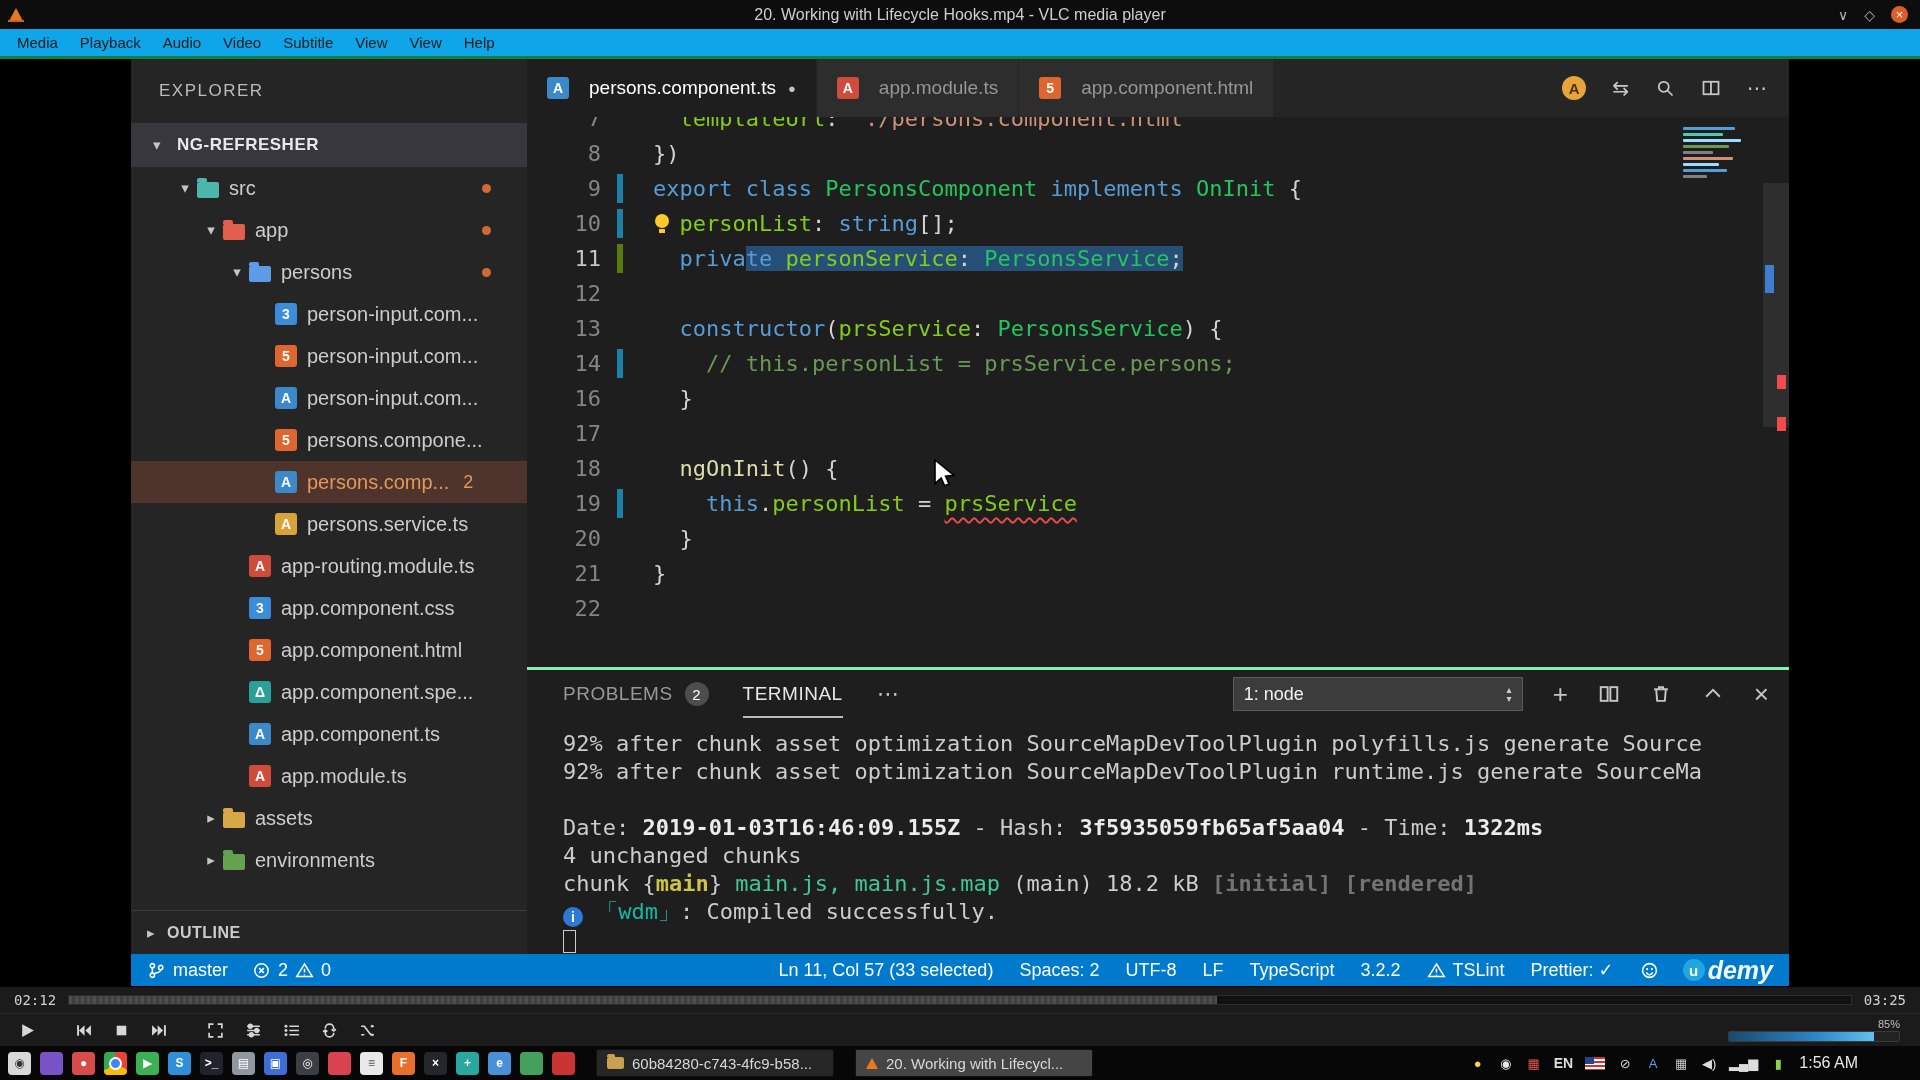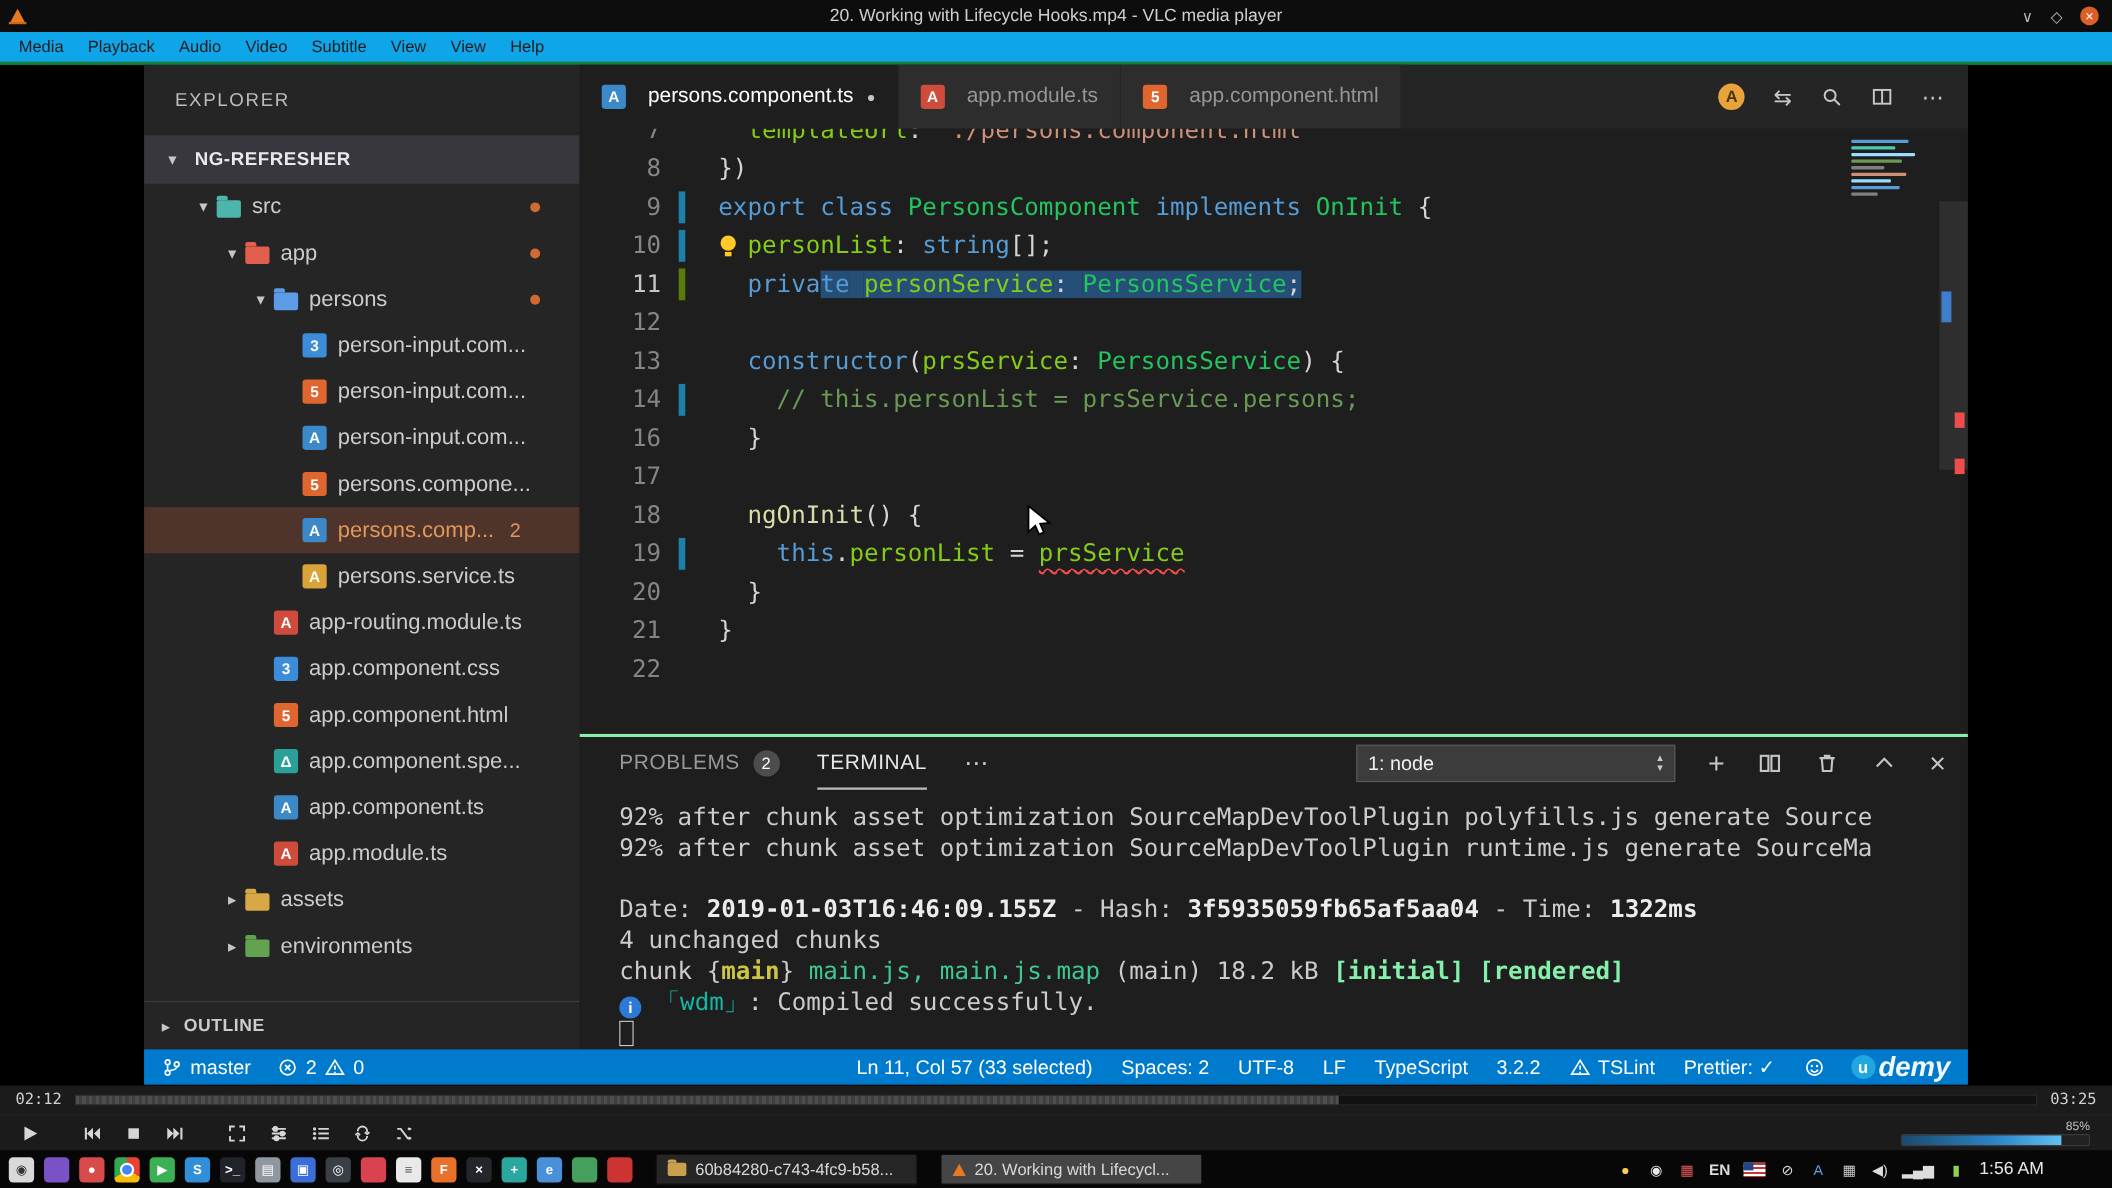--- a/index.html
+++ b/index.html
@@ -86,21 +86,21 @@
   .panel-right{margin-left:auto;display:flex;align-items:center;gap:30px}
   .pselect{width:290px;height:34px;background:#3c3c3c;border:1px solid #5a5a5a;color:#f0f0f0;font-size:18px;display:flex;align-items:center;justify-content:space-between;padding:0 10px}
   .updown{display:flex;flex-direction:column;font-size:10px;line-height:9px;color:#ccc}
   .pact{color:#c5c5c5;font-size:26px;display:inline-flex;align-items:center;line-height:1}
   .pact svg{stroke:#c5c5c5;fill:none;stroke-width:1.4}
   .panel-body{flex:1;padding:12px 0 0 36px;font-family:"DejaVu Sans Mono","Liberation Mono",monospace;font-size:22px;line-height:28px;color:#cccccc;overflow:hidden}
   .tml{height:28px;white-space:pre}
   .tm-b{font-weight:bold;color:#ececec}
   .tm-yellow{color:#cdc541;font-weight:bold}
   .tm-green{color:#3fc88f}
-  .tm-greenb{color:#86efac;font-weight:bold}
+  .tm-greenb{color:#737373;font-weight:bold}
   .tm-dim{color:#14b8a6}
   .tm-info{display:inline-flex;width:20px;height:20px;border-radius:50%;background:#2d7ad6;color:#fff;font-size:14px;align-items:center;justify-content:center;font-family:"Liberation Sans",sans-serif;font-weight:bold;vertical-align:-3px}
   .term-cursor{display:inline-block;width:13px;height:23px;border:1px solid #cccccc;vertical-align:middle}
 
   
   .statusbar{flex:0 0 32px;background:#007acc;display:flex;align-items:center;color:#fff;font-size:18px;padding:0 16px;position:relative}
   .st{display:flex;align-items:center;gap:7px;margin-right:24px;white-space:nowrap}
   .st svg{width:19px;height:19px;stroke:#fff;fill:none;stroke-width:1.3}
   .st-right{margin-left:auto;display:flex;align-items:center}
   .st-right .st{margin:0 0 0 26px}

